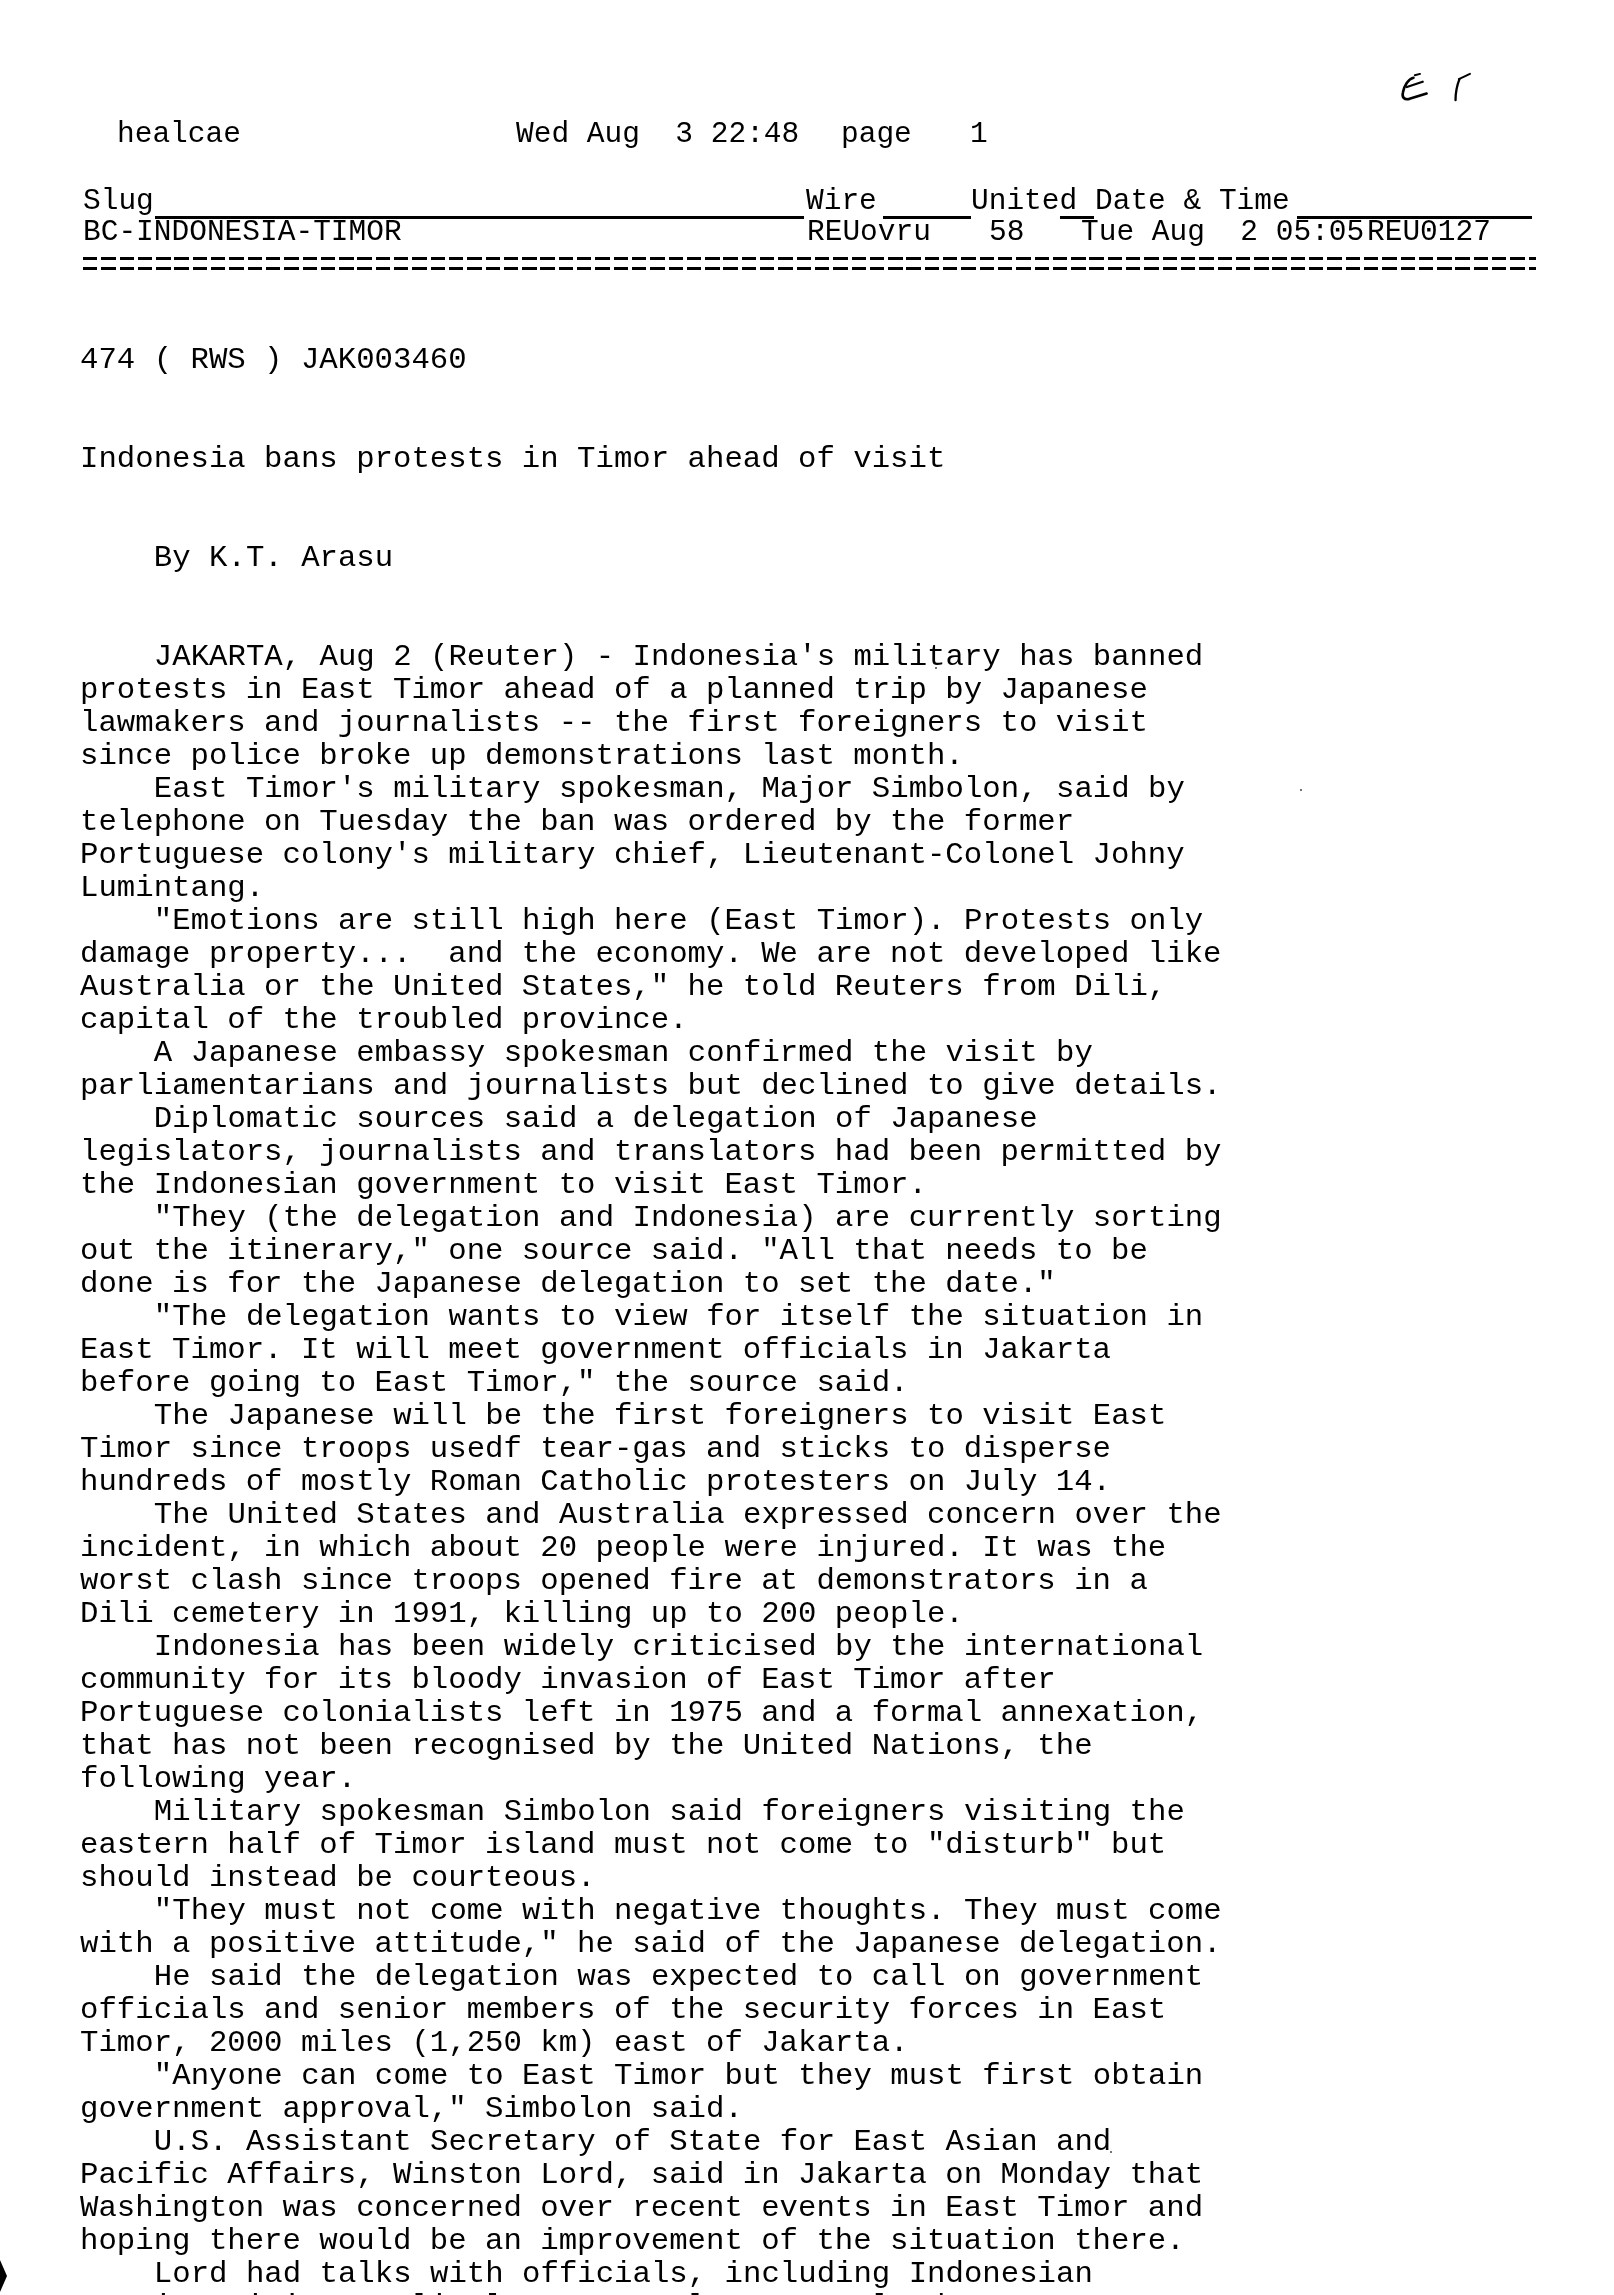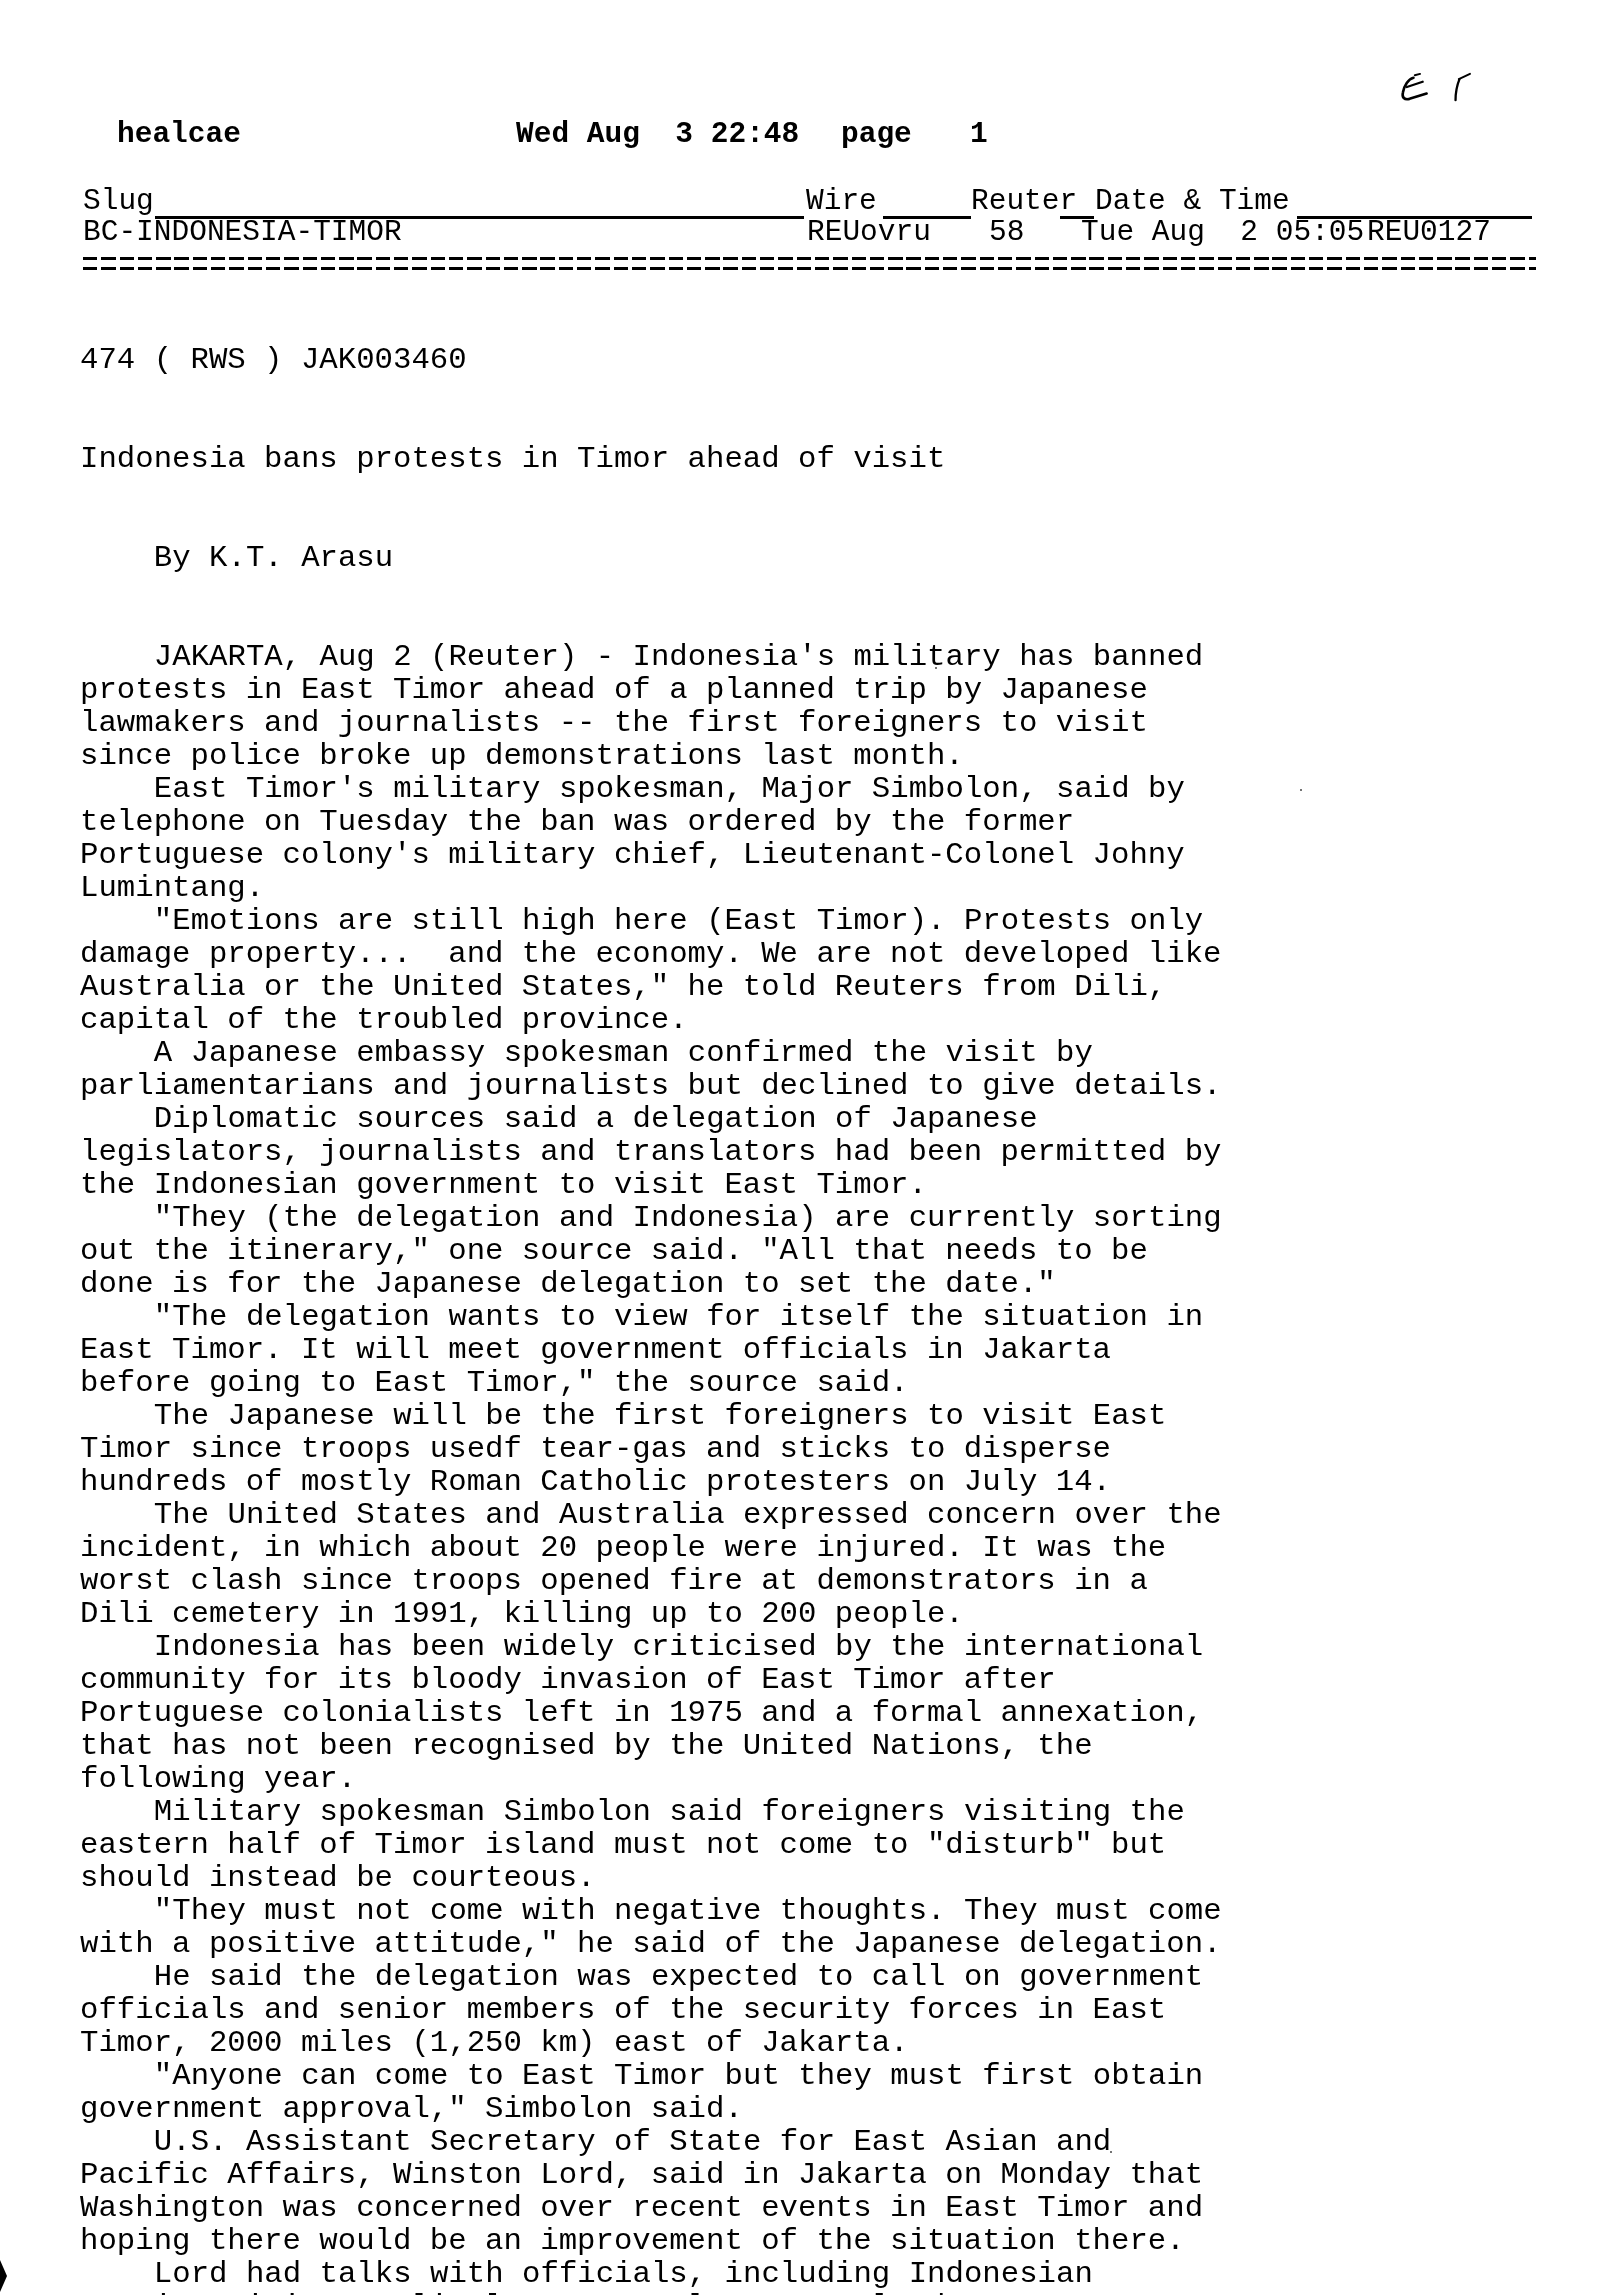--- a/index.html
+++ b/index.html
@@ -28,21 +28,20 @@
       left: 1395px;
       top: 66px;
       width: 79px;
       height: 46px;
     }
     .top-line {
       position: absolute;
       top: 118px;
       left: 0;
       width: 1614px;
-      font-weight: bold;
     }
     .top-line span { position: absolute; top: 0; }
     .header-labels {
       position: absolute;
       top: 185px;
       left: 0;
       width: 1614px;
       height: 39px;
     }
     .header-labels span { position: absolute; top: 0; }
@@ -116,21 +115,21 @@
   <span style="left:516px;text-align:right;">Wed Aug  3 22:48</span>
   <span style="left:841px;">page</span>
   <span style="left:970px;">1</span>
 </div>
 
 <div class="header-labels mono">
   <span style="left:83px;">Slug</span>
   <div class="uline" style="left:155px; top:31px; width:649px;"></div>
   <span style="left:806px;">Wire</span>
   <div class="uline" style="left:883px; top:31px; width:88px;"></div>
-  <span style="left:971px;">Reuter</span>
+  <span style="left:971px;">United</span>
   <div class="uline" style="left:1060px; top:31px; width:34px;"></div>
   <span style="left:1095px;">Date &amp; Time</span>
   <div class="uline" style="left:1297px; top:31px; width:235px;"></div>
 </div>
 
 <div class="header-values mono">
   <span style="left:83px;">BC-INDONESIA-TIMOR</span>
   <span style="left:807px;">REUovru</span>
   <span style="left:989px;">58</span>
   <span style="left:1081px;">Tue Aug  2 05:05</span>

